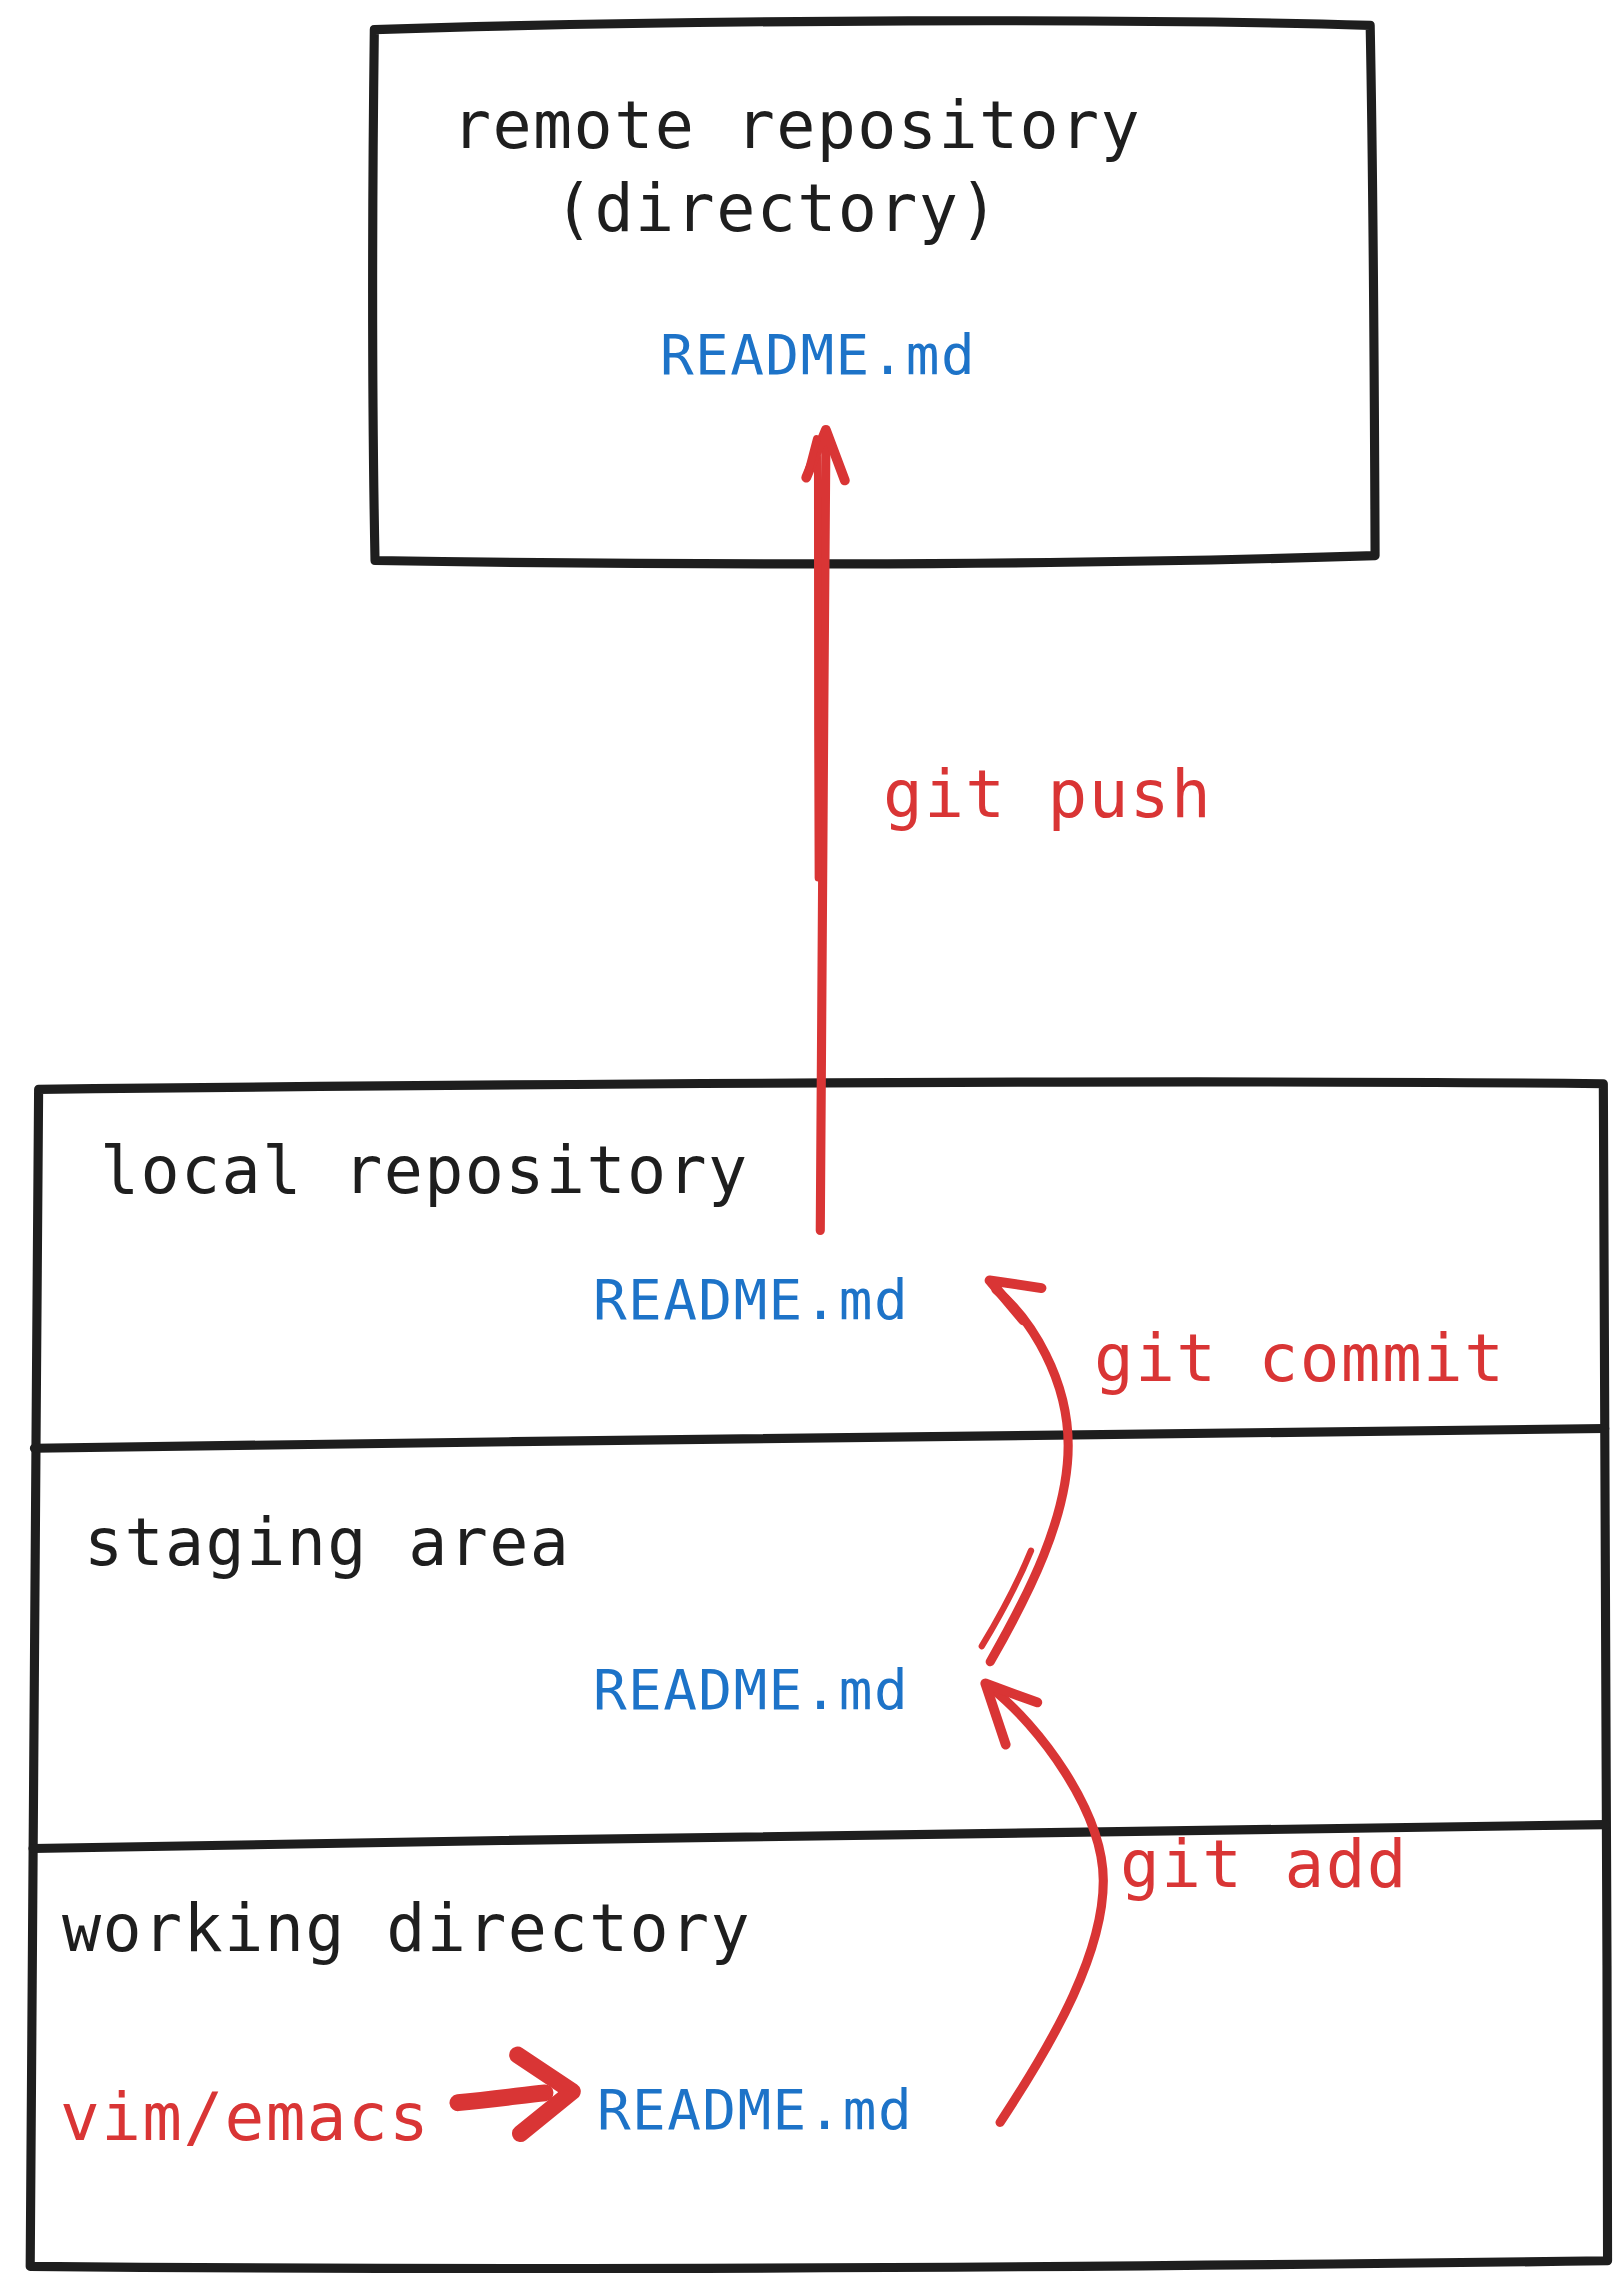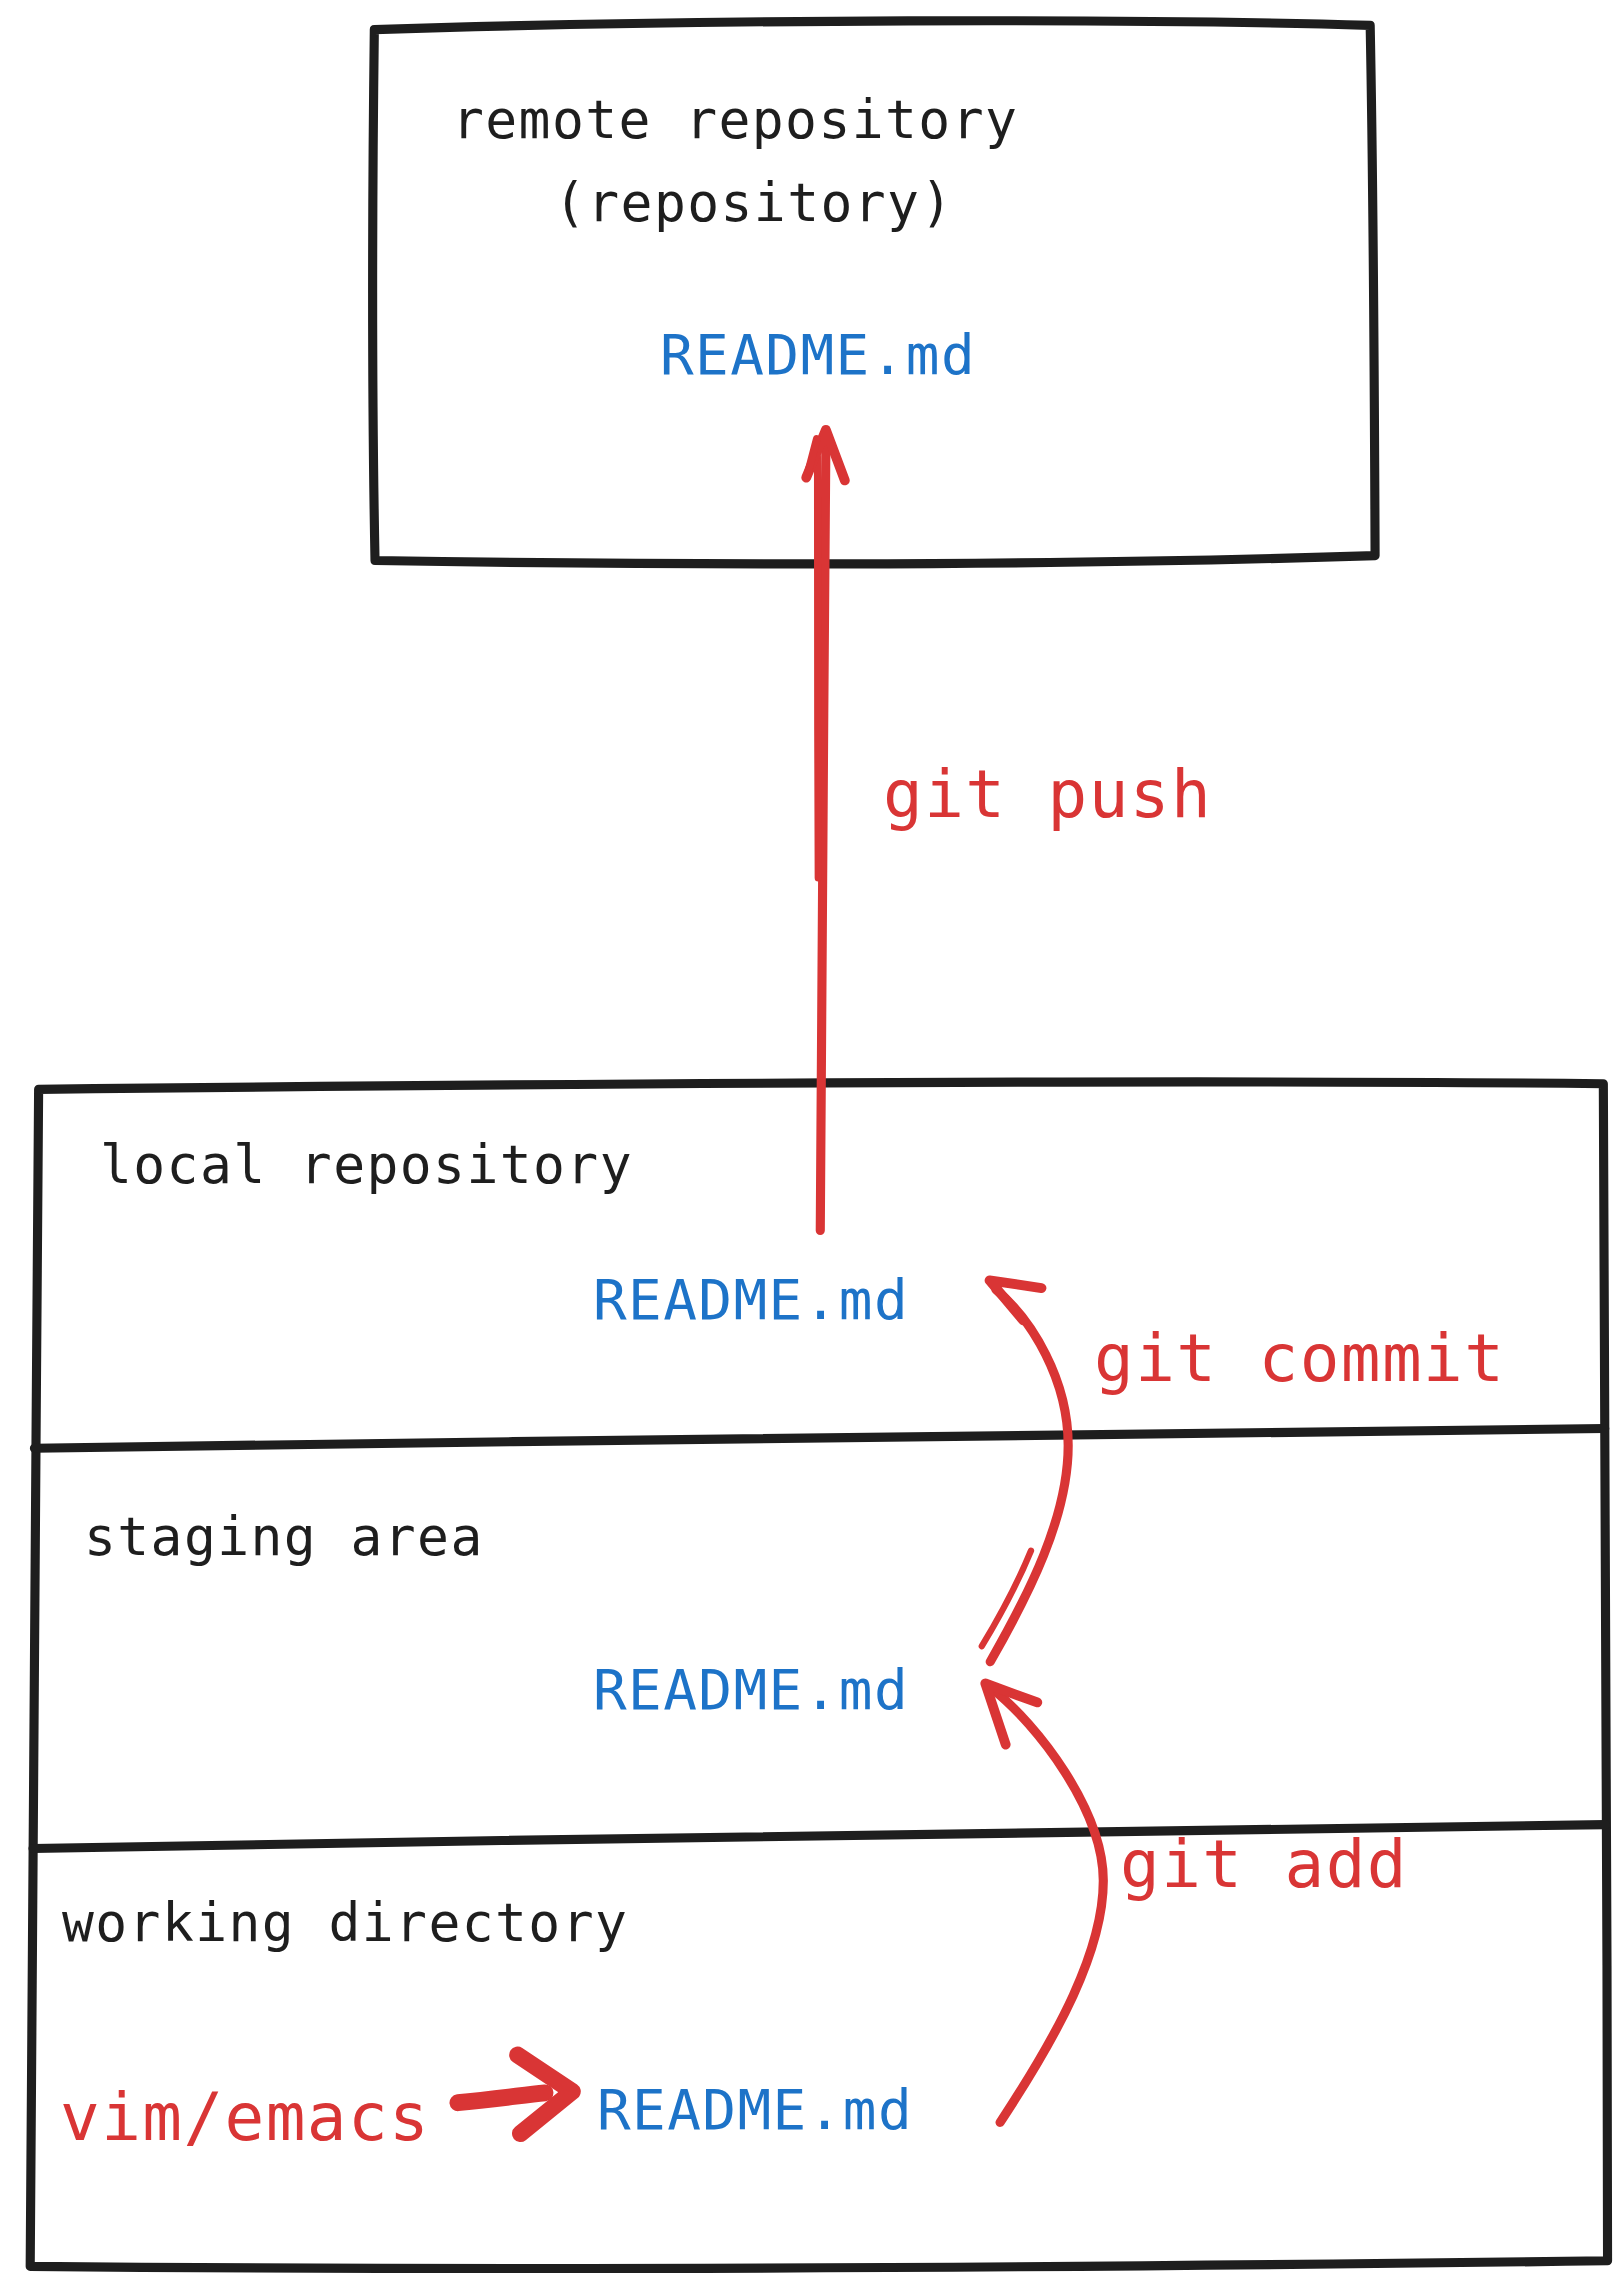--- a/index.html
+++ b/index.html
@@ -25,21 +25,21 @@
   }
   .ink-stroke{stroke:var(--ink);fill:none;stroke-linecap:round;stroke-linejoin:round;}
   .red-stroke{stroke:var(--red);fill:none;stroke-linecap:round;stroke-linejoin:round;}
   .label{
     position:absolute;
     white-space:nowrap;
     line-height:1;
     letter-spacing:1.4px;
     color:var(--ink);
   }
-  .label.black{font-size:53px;}
+  .label.black{font-size:65px;}
   .label.file{font-size:56px;color:var(--blue);}
   .label.cmd{font-size:66px;color:var(--red);text-align:center;}
 </style>
 </head>
 <body>
 
 <div class="canvas">
 
   <svg class="strokes" viewBox="0 0 2311 3252" xmlns="http://www.w3.org/2000/svg">
 
@@ -61,21 +61,21 @@
     <path class="red-stroke" stroke-width="14" d="M 1483 1834 L 1409 1823 L 1457 1880"></path>
 
     <path class="red-stroke" stroke-width="13" d="M 1424 3022 C 1506 2898 1571 2778 1571 2678 C 1571 2578 1478 2456 1412 2404"></path>
     <path class="red-stroke" stroke-width="14" d="M 1477 2424 L 1403 2397 L 1432 2484"></path>
 
     <path class="red-stroke" stroke-width="24" d="M 652 2994 C 700 2989 740 2984 776 2980"></path>
     <path class="red-stroke" stroke-width="24" d="M 737 2926 L 815 2978 L 741 3038"></path>
   </svg>
 
   <div class="label black" style="left:452px;top:93px;">remote repository</div>
-  <div class="label black" style="left:554px;top:176px;">(repository)</div>
+  <div class="label black" style="left:554px;top:176px;">(directory)</div>
   <div class="label file" style="left:660px;top:327px;">README.md</div>
 
   <div class="label cmd" style="left:883px;top:762px;">git push</div>
 
   <div class="label black" style="left:100px;top:1138px;">local repository</div>
   <div class="label file" style="left:593px;top:1272px;">README.md</div>
 
   <div class="label cmd" style="left:1094px;top:1326px;">git commit</div>
 
   <div class="label black" style="left:84px;top:1510px;">staging area</div>

